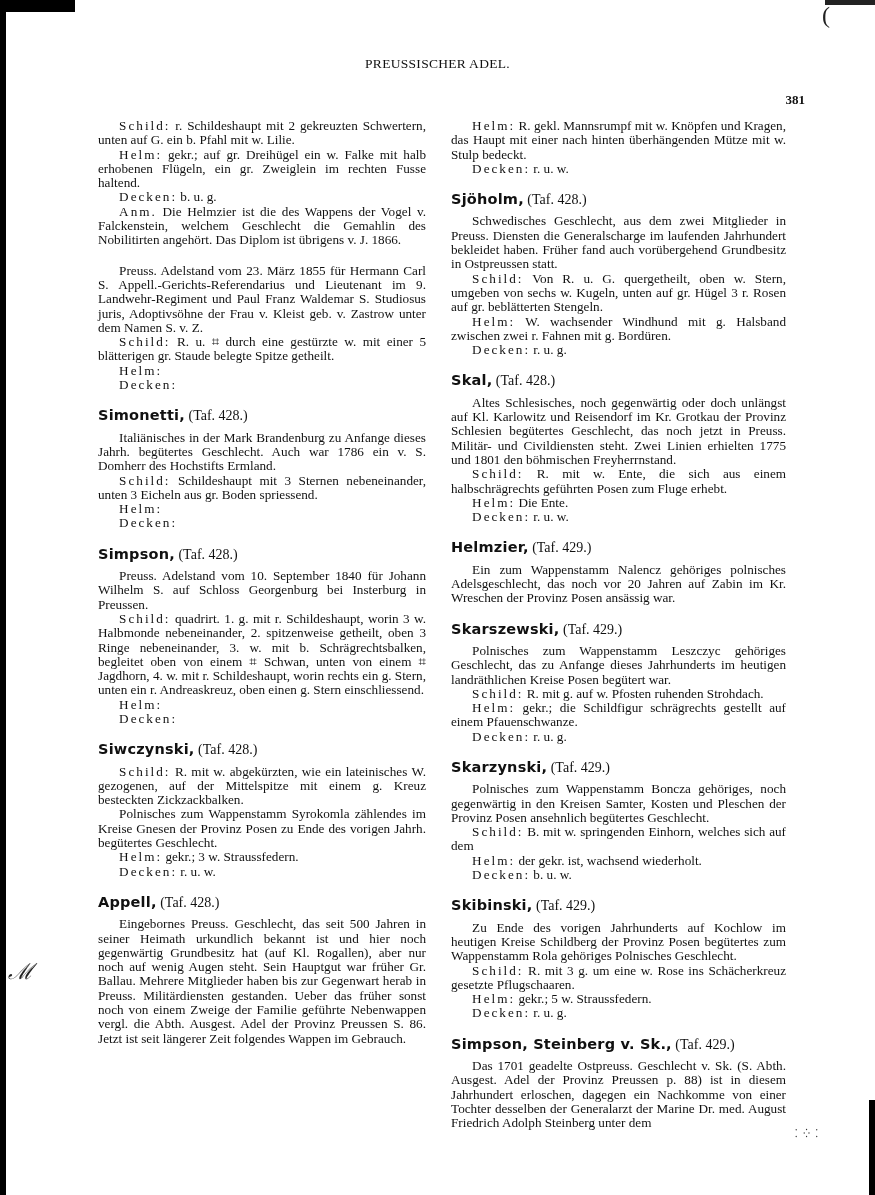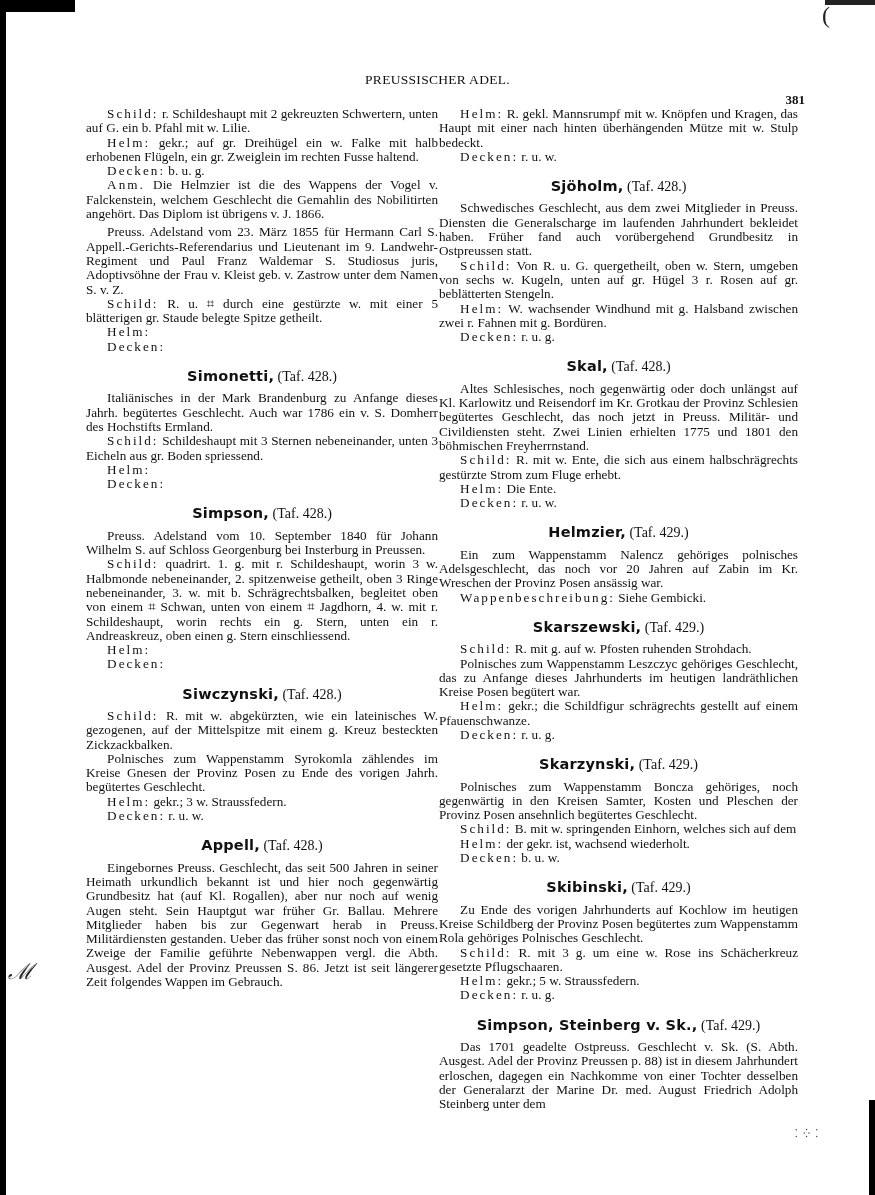--- a/index.html
+++ b/index.html
@@ -8,33 +8,33 @@
     font-family: "DejaVu Serif", "Liberation Serif", serif; color: #111;
   }
   .scan-edge-top { position: absolute; left: 0; top: 0; width: 75px; height: 12px; background: #000; }
   .scan-edge-left { position: absolute; left: 0; top: 0; width: 6px; height: 1195px; background: #000; }
   .scan-edge-topright { position: absolute; right: 0; top: 0; width: 50px; height: 5px; background: #222; }
   .scan-edge-right { position: absolute; right: 0; top: 1100px; width: 6px; height: 95px; background: #000; }
   .mark-paren { position: absolute; left: 822px; top: 2px; font-size: 24px; font-family: "Liberation Serif", serif; color: #222; }
   .mark-margin { position: absolute; left: 8px; top: 955px; font-size: 22px; font-style: italic; font-family: "Liberation Serif", serif; color: #222; }
   .mark-specks { position: absolute; left: 795px; top: 1125px; font-size: 11px; color: #333; letter-spacing: 1px; }
 
-  .running-head { position: absolute; left: 0; width: 875px; top: 72px; text-align: center; font-size: 13.5px; letter-spacing: 0.3px; font-family: "Liberation Serif", serif; }
+  .running-head { position: absolute; left: 0; width: 875px; top: 56px; text-align: center; font-size: 13.5px; letter-spacing: 0.3px; font-family: "Liberation Serif", serif; }
   .page-number { position: absolute; right: 70px; top: 92px; font-size: 13px; font-weight: bold; font-family: "Liberation Serif", serif; }
 
   .col { position: absolute; top: 103px; font-family: "Liberation Serif", serif; font-size: 13.2px; line-height: 14.3px; text-align: justify; }
   .col-left { left: 82px; width: 360px; }
   .col-right { left: 435px; width: 367px; }
 
   .p { margin: 0; text-indent: 1.6em; hyphens: manual; }
   .label { letter-spacing: 2px; }
-  .entry-title { text-align: center; margin: 15px 0 7px 0; font-size: 14px; }
+  .entry-title { text-align: left; margin: 15px 0 7px 0; font-size: 14px; }
   .entry-title .name { font-family: "DejaVu Sans", sans-serif; font-weight: bold; font-size: 14.5px; letter-spacing: 0.2px; }
   .entry-title .taf { font-family: "Liberation Serif", serif; font-size: 14px; }
-  .entry { margin: 4px; }
+  .entry { margin: 16px; }
 </style>
 </head>
 <body>
 
 <div class="scan-edge-top"></div>
 <div class="scan-edge-left"></div>
 <div class="scan-edge-topright"></div>
 <div class="scan-edge-right"></div>
 <div class="mark-paren">(</div>
 <div class="mark-margin">ℳ</div>
@@ -107,37 +107,36 @@
           <p class="p"><span class="label"></span><span>Schwedisches Geschlecht, aus dem zwei Mitglieder in Preuss. Diensten die Generalscharge im laufenden Jahrhundert bekleidet haben. Früher fand auch vorübergehend Grundbesitz in Ostpreussen statt.</span></p>
           <p class="p"><span class="label">Schild:</span><span> Von R. u. G. quergetheilt, oben w. Stern, umgeben von sechs w. Kugeln, unten auf gr. Hügel 3 r. Rosen auf gr. beblätterten Stengeln.</span></p>
           <p class="p"><span class="label">Helm:</span><span> W. wachsender Windhund mit g. Halsband zwischen zwei r. Fahnen mit g. Bordüren.</span></p>
           <p class="p"><span class="label">Decken:</span><span> r. u. g.</span></p>
         </div>
       </div>
       <div class="entry">
         <div class="entry-title"><span class="name">Skal,</span> <span class="taf">(Taf. 428.)</span></div>
         <div>
           <p class="p"><span class="label"></span><span>Altes Schlesisches, noch gegenwärtig oder doch unlängst auf Kl. Karlowitz und Reisendorf im Kr. Grotkau der Provinz Schlesien begütertes Geschlecht, das noch jetzt in Preuss. Militär- und Civildiensten steht. Zwei Linien erhielten 1775 und 1801 den böhmischen Freyherrnstand.</span></p>
-          <p class="p"><span class="label">Schild:</span><span> R. mit w. Ente, die sich aus einem halbschrägrechts gestürzte Strom zum Fluge erhebt.</span></p>
+          <p class="p"><span class="label">Schild:</span><span> R. mit w. Ente, die sich aus einem halbschrägrechts geführten Posen zum Fluge erhebt.</span></p>
           <p class="p"><span class="label">Helm:</span><span> Die Ente.</span></p>
           <p class="p"><span class="label">Decken:</span><span> r. u. w.</span></p>
         </div>
       </div>
       <div class="entry">
         <div class="entry-title"><span class="name">Helmzier,</span> <span class="taf">(Taf. 429.)</span></div>
         <div>
           <p class="p"><span class="label"></span><span>Ein zum Wappenstamm Nalencz gehöriges polnisches Adelsgeschlecht, das noch vor 20 Jahren auf Zabin im Kr. Wreschen der Provinz Posen ansässig war.</span></p>
-          <p class="p"><span class="label">Wappenbeschreibung:</span><span> Siehe Gembicki.</span></p>
         </div>
       </div>
       <div class="entry">
         <div class="entry-title"><span class="name">Skarszewski,</span> <span class="taf">(Taf. 429.)</span></div>
         <div>
+          <p class="p"><span class="label"></span><span>Polnisches zum Wappenstamm Leszczyc gehöriges Geschlecht, das zu Anfange dieses Jahrhunderts im heutigen landräthlichen Kreise Posen begütert war.</span></p>
           <p class="p"><span class="label">Schild:</span><span> R. mit g. auf w. Pfosten ruhenden Strohdach.</span></p>
-          <p class="p"><span class="label"></span><span>Polnisches zum Wappenstamm Leszczyc gehöriges Geschlecht, das zu Anfange dieses Jahrhunderts im heutigen landräthlichen Kreise Posen begütert war.</span></p>
           <p class="p"><span class="label">Helm:</span><span> gekr.; die Schildfigur schrägrechts gestellt auf einem Pfauenschwanze.</span></p>
           <p class="p"><span class="label">Decken:</span><span> r. u. g.</span></p>
         </div>
       </div>
       <div class="entry">
         <div class="entry-title"><span class="name">Skarzynski,</span> <span class="taf">(Taf. 429.)</span></div>
         <div>
           <p class="p"><span class="label"></span><span>Polnisches zum Wappenstamm Boncza gehöriges, noch gegenwärtig in den Kreisen Samter, Kosten und Pleschen der Provinz Posen ansehnlich begütertes Geschlecht.</span></p>
           <p class="p"><span class="label">Schild:</span><span> B. mit w. springenden Einhorn, welches sich auf dem</span></p>
           <p class="p"><span class="label">Helm:</span><span> der gekr. ist, wachsend wiederholt.</span></p>

